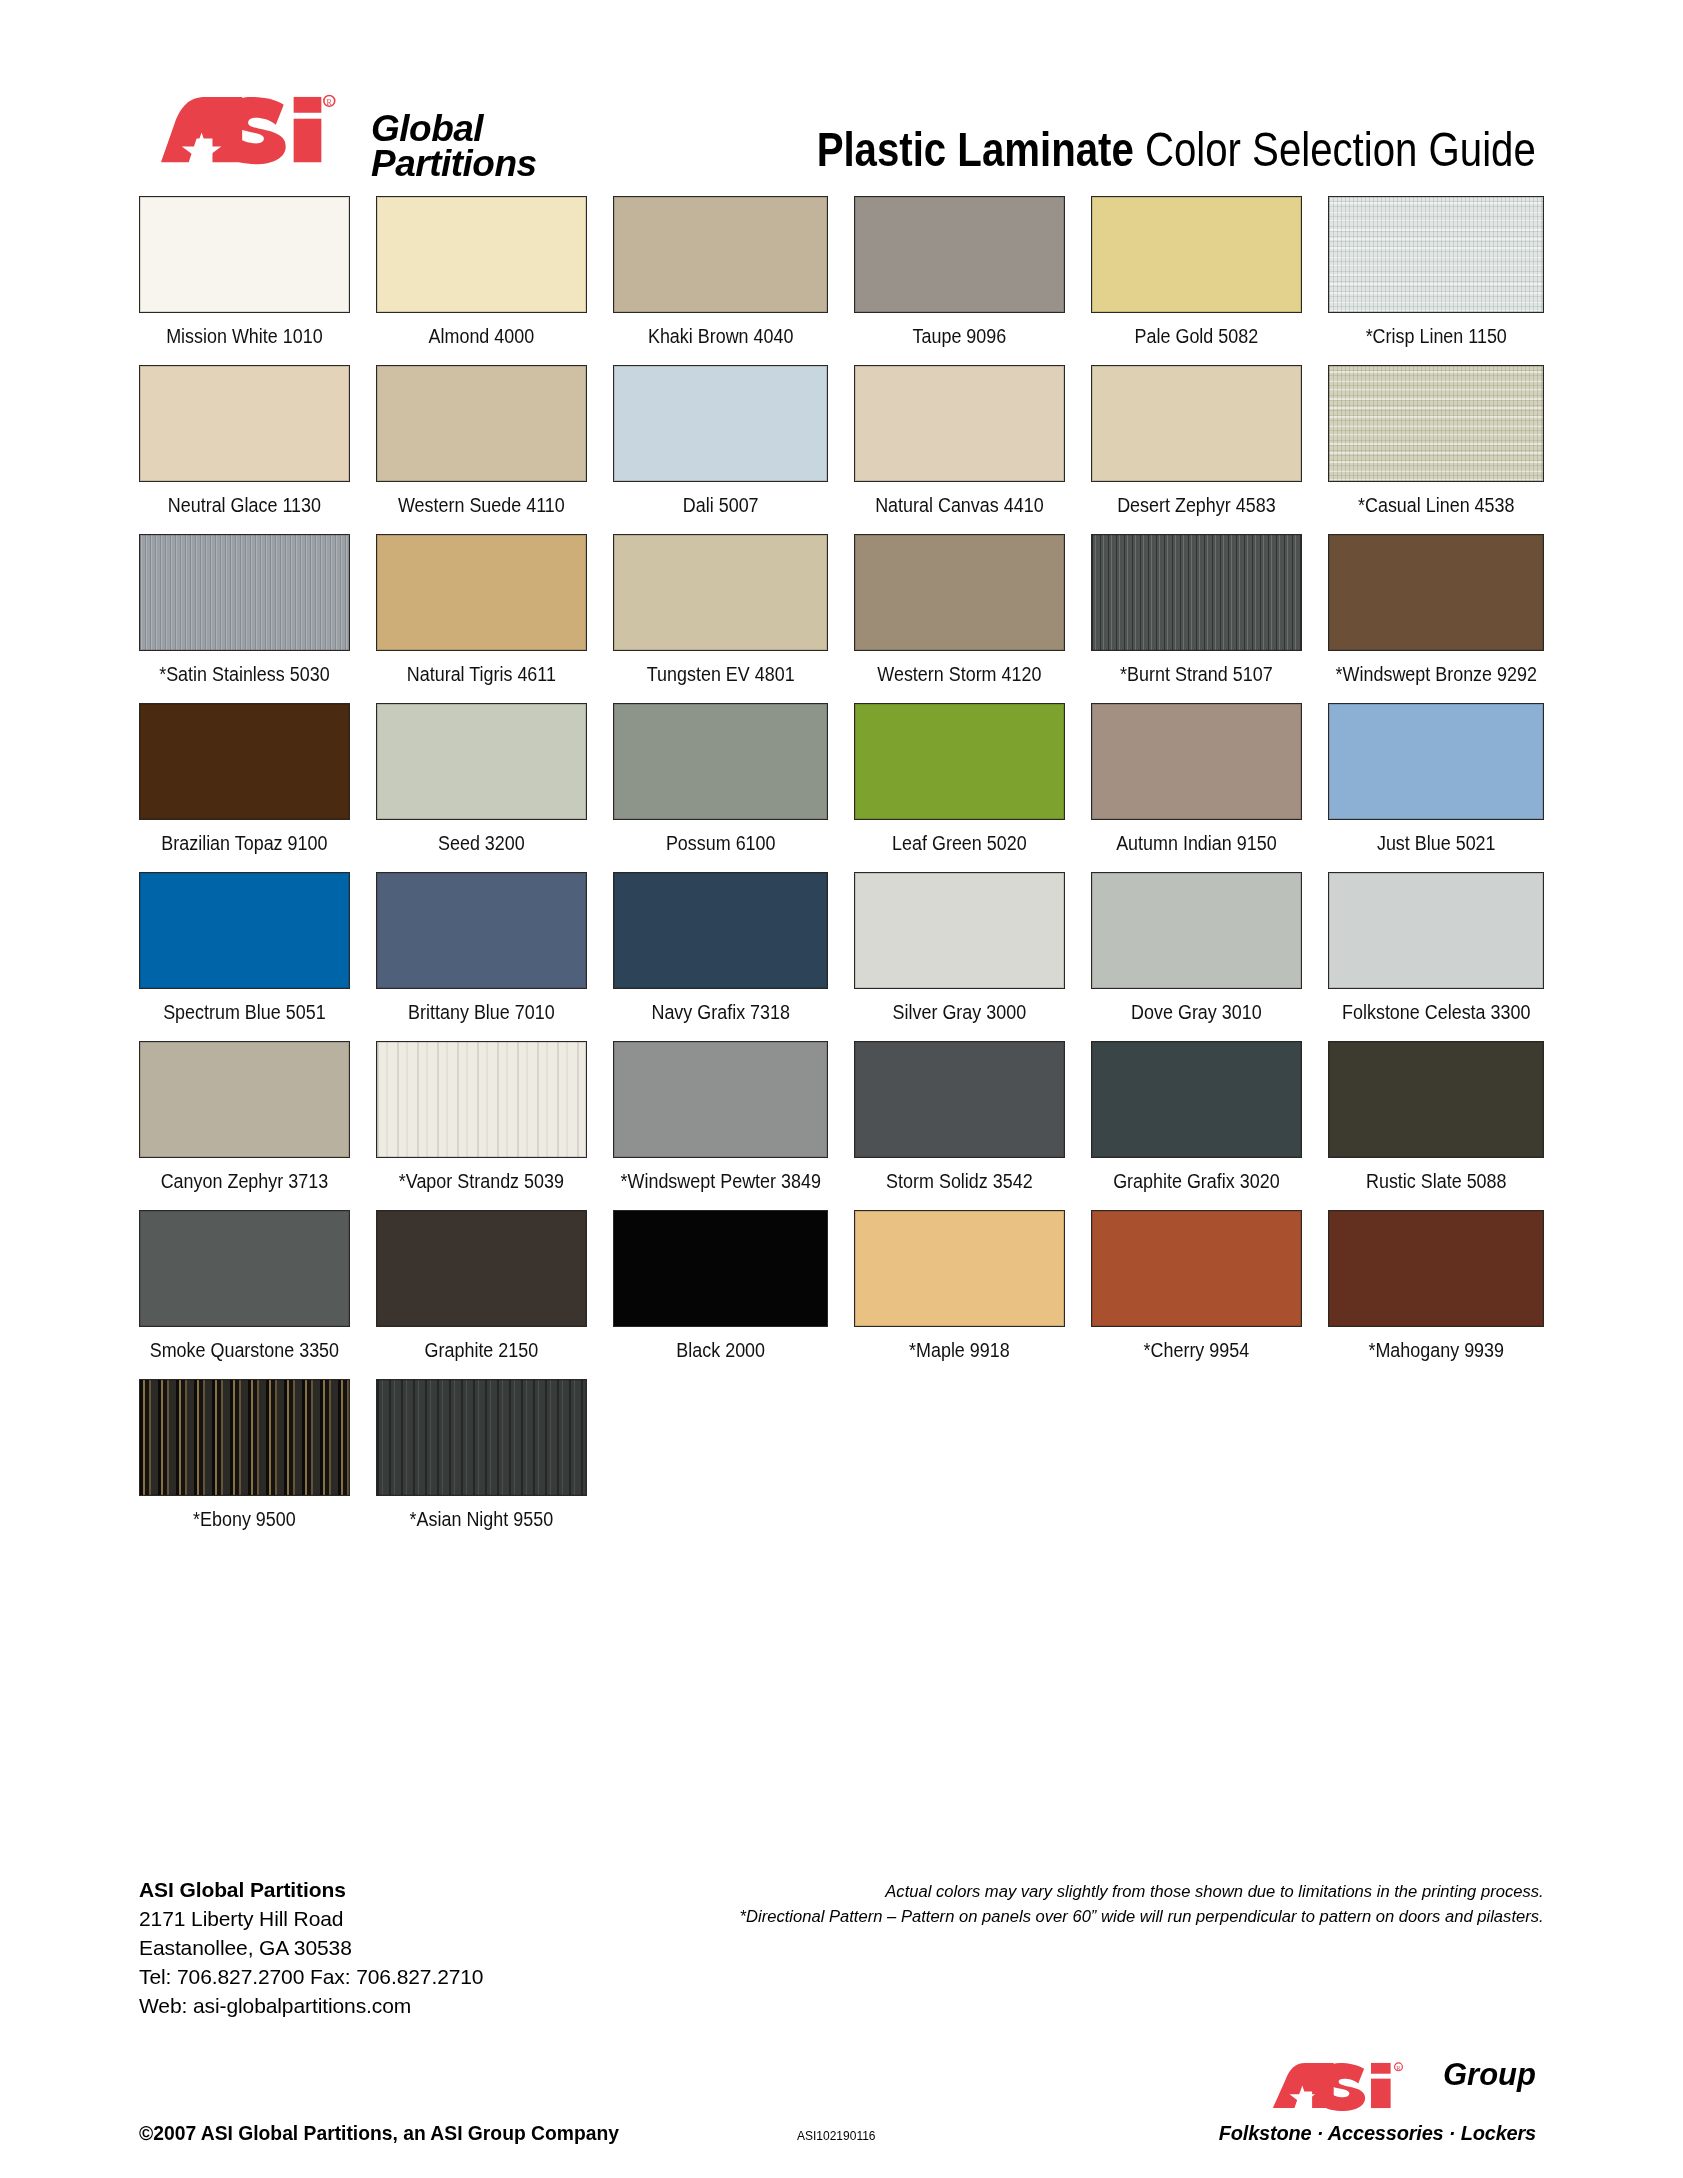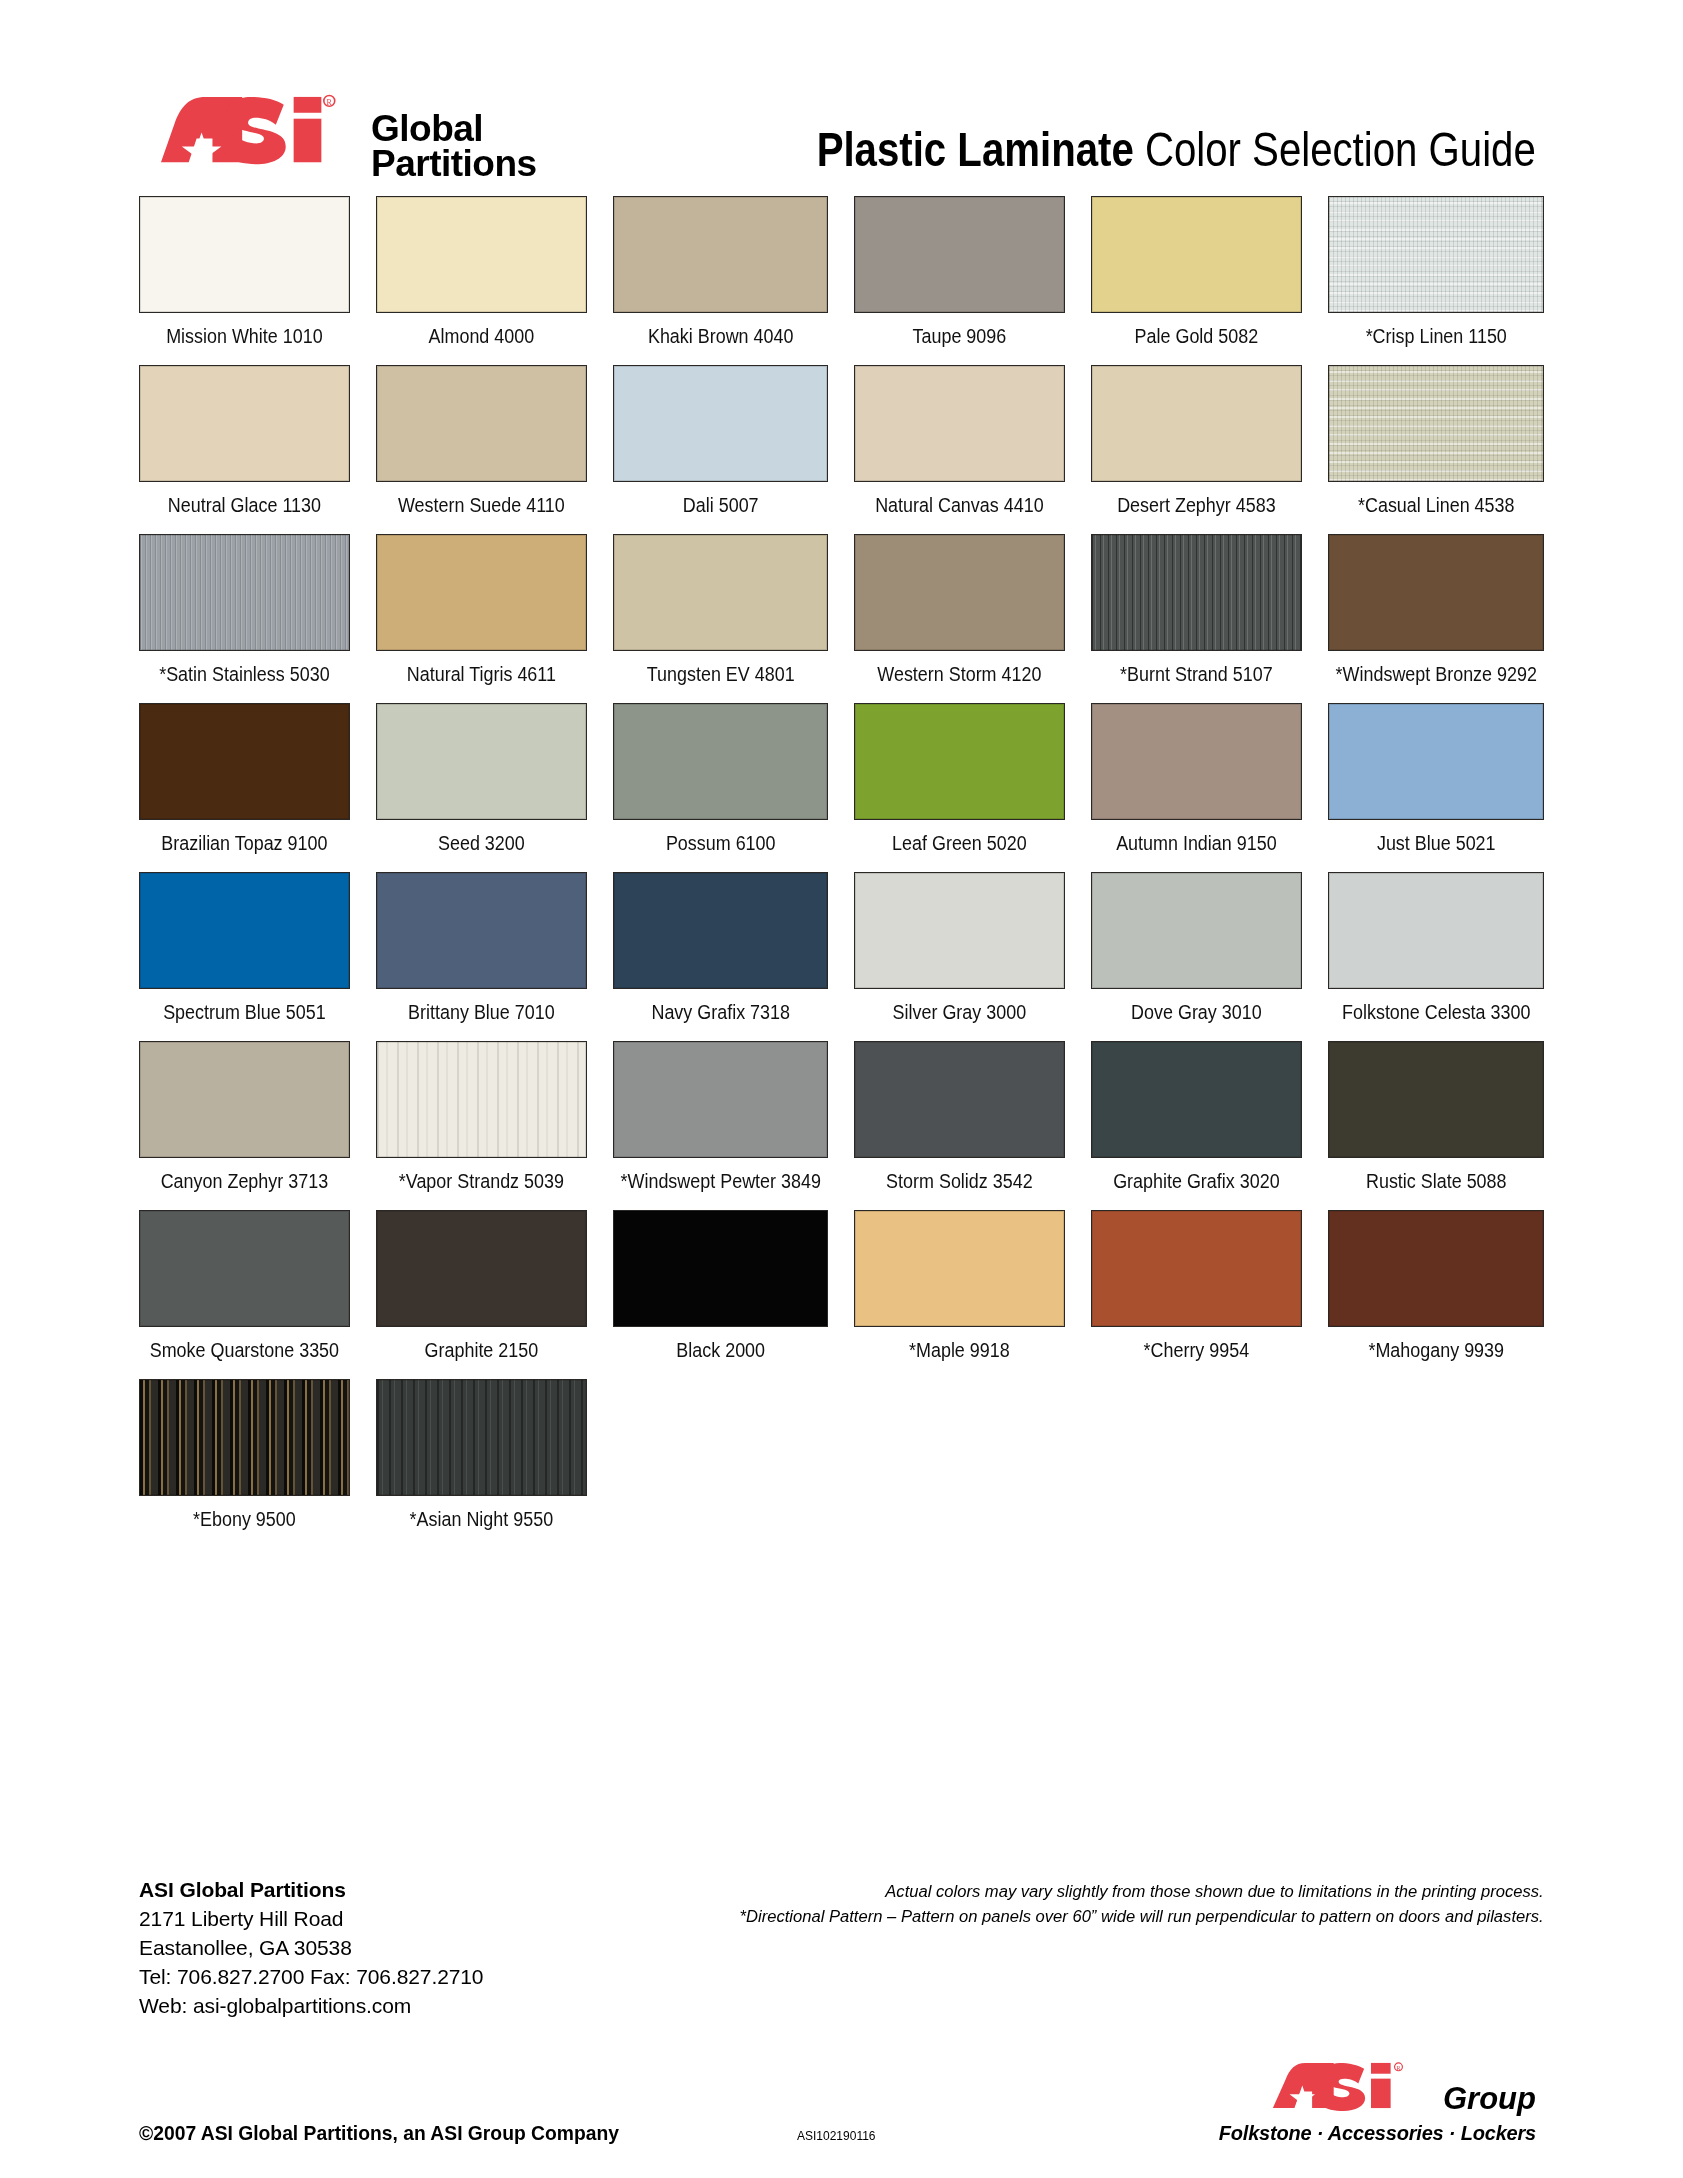--- a/index.html
+++ b/index.html
@@ -18,21 +18,21 @@
   
   .header {
     display:flex; align-items:flex-end; justify-content:space-between;
     padding-top:77px; height:188px;
   }
   .logo-block { display:flex; align-items:flex-end; gap:14px; margin-left:20px; }
   .asi-mark { position:relative; width:198px; height:99px; }
   .asi-mark svg { display:block; }
   .logo-words {
     font-family:"Liberation Sans", sans-serif;
-    font-weight:bold; 
+    font-weight:bold; font-style:italic;
     font-size:37px; line-height:0.94;
     letter-spacing:-0.5px;
     padding-bottom:6px;
   }
   .title {
     font-size:49px; line-height:1;
     padding-bottom:14px; padding-right:10px;
     white-space:nowrap;
     transform:scaleX(0.82);
     transform-origin:right bottom;
@@ -89,21 +89,21 @@
     transform:scaleX(0.96);
     transform-origin:right top;
   }
   .footer-bottom {
     display:flex; align-items:flex-end; justify-content:space-between;
     margin-top:38px;
   }
   .copyright { font-size:19.3px; font-weight:600; }
   .doccode { font-size:12px; position:absolute; left:658px; bottom:2px; }
   .group-logo { display:flex; flex-direction:column; align-items:flex-end; margin-right:8px; }
-  .group-logo-row { display:flex; align-items:flex-end; gap:24px; }
+  .group-logo-row { display:flex; align-items:flex-start; gap:24px; }
   .group-word {
     font-family:"Liberation Sans", sans-serif;
     font-weight:bold; font-style:italic; font-size:31px;
     line-height:1; padding-bottom:2px;
   }
   .group-tag {
     font-style:italic; font-size:20px; font-weight:600;
     margin-top:6px; letter-spacing:-0.2px;
   }
 </style>

